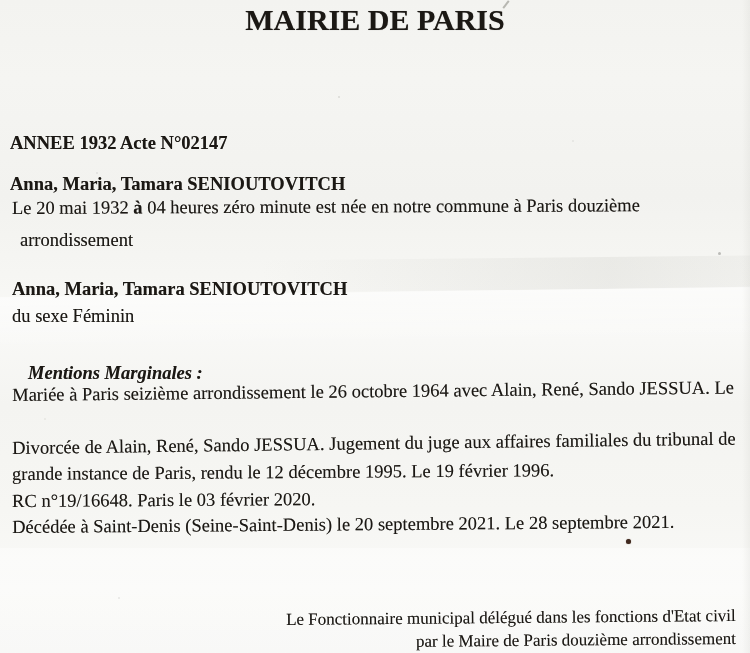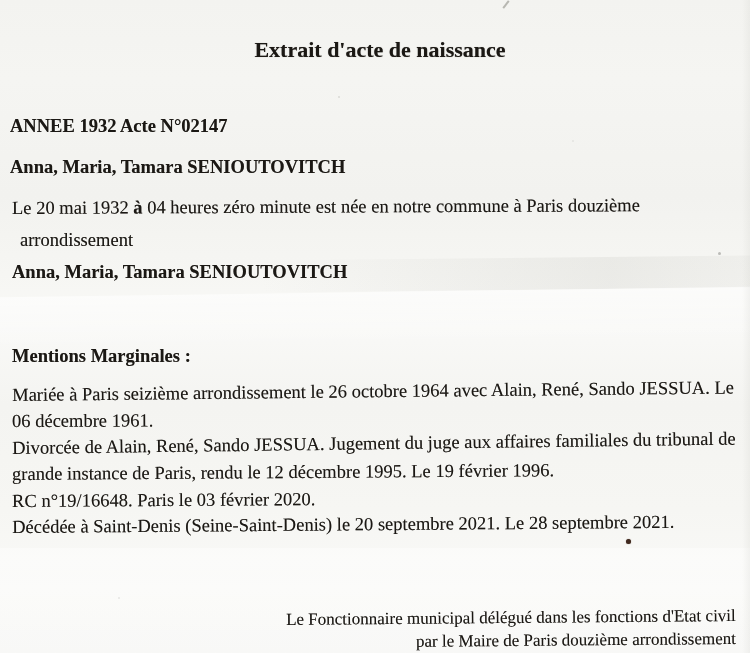--- a/index.html
+++ b/index.html
@@ -14,21 +14,21 @@
     color:#1b1814;
   }
   .t{
     position:absolute;
     white-space:nowrap;
     font-size:18.5px;
     line-height:1.2;
     color:#1b1814;
     text-shadow:0 0 0.6px rgba(27,24,20,0.45);
   }
-  .b{font-weight:bold;}
+  .b{font-weight:bold;margin-top:17px;}
   .title{
     position:absolute;top:3px;left:0;right:0;
     text-align:center;font-size:30px;font-weight:bold;
     text-shadow:0 0 0.7px rgba(27,24,20,0.5);
   }
   .subtitle{
     position:absolute;top:37px;left:10px;right:0;
     text-align:center;font-size:22px;font-weight:bold;
     text-shadow:0 0 0.7px rgba(27,24,20,0.5);
   }
@@ -66,36 +66,36 @@
               background:linear-gradient(90deg, rgba(198,198,192,0) 0%, rgba(198,198,192,0.18) 100%);"></div>
 
   <div class="scan-tick"></div>
   <div class="speck" style="left:718px;top:252px;width:3px;height:3px;background:#8d8d88;opacity:0.55;"></div>
   <div class="speck" style="left:338px;top:96px;width:2px;height:2px;background:#8d8d88;opacity:0.25;"></div>
   <div class="speck" style="left:96px;top:172px;width:2px;height:2px;background:#8d8d88;opacity:0.18;"></div>
   <div class="speck" style="left:572px;top:140px;width:2px;height:2px;background:#8d8d88;opacity:0.15;"></div>
   <div class="speck" style="left:118px;top:597px;width:2px;height:2px;background:#8d8d88;opacity:0.18;"></div>
   <div class="speck" style="left:44px;top:418px;width:2px;height:2px;background:#8d8d88;opacity:0.14;"></div>
 
-  <div class="subtitle">Extrait d'acte de naissance</div>
+  <div class="title">MAIRIE DE PARIS</div>
 
   <div class="t b" style="top:115px;left:10px;">ANNEE 1932 Acte N°02147</div>
 
   <div class="t b" style="top:156px;left:10px;">Anna, Maria, Tamara SENIOUTOVITCH</div>
 
   <div class="t" style="top:197px;left:12px;transform:rotate(-0.25deg);transform-origin:left top;"><span>Le 20 mai 1932 </span><span class="b">à</span><span> 04 heures zéro minute est née en notre commune à Paris douzième</span></div>
   <div class="t" style="top:229px;left:20px;">arrondissement</div>
 
   <div class="t b" style="top:261px;left:12px;">Anna, Maria, Tamara SENIOUTOVITCH</div>
 
+  <div class="t" style="top:305px;left:12px;">du sexe Féminin</div>
 
-  <div class="t b" style="top:345px;left:12px;">Mentions Marginales :</div>
+  <div class="t b" style="top:345px;left:28px;font-style:italic;">Mentions Marginales :</div>
 
   <div class="t" style="top:384px;left:12px;transform:rotate(-0.6deg);transform-origin:left top;">Mariée à Paris seizième arrondissement le 26 octobre 1964 avec Alain, René, Sando JESSUA. Le</div>
-  <div class="t" style="top:410px;left:12px;transform:rotate(-0.2deg);transform-origin:left top;">06 décembre 1961.</div>
 
   <div class="t" style="top:437px;left:12px;transform:rotate(-0.75deg);transform-origin:left top;">Divorcée de Alain, René, Sando JESSUA. Jugement du juge aux affaires familiales du tribunal de</div>
   <div class="t" style="top:463px;left:12px;transform:rotate(-0.4deg);transform-origin:left top;">grande instance de Paris, rendu le 12 décembre 1995. Le 19 février 1996.</div>
 
   <div class="t" style="top:490px;left:12px;transform:rotate(-0.35deg);transform-origin:left top;">RC n°19/16648. Paris le 03 février 2020.</div>
 
   <div class="t" style="top:516px;left:12px;transform:rotate(-0.45deg);transform-origin:left top;">Décédée à Saint-Denis (Seine-Saint-Denis) le 20 septembre 2021. Le 28 septembre 2021.</div>
 
   <div class="ink-dot"></div>
 

